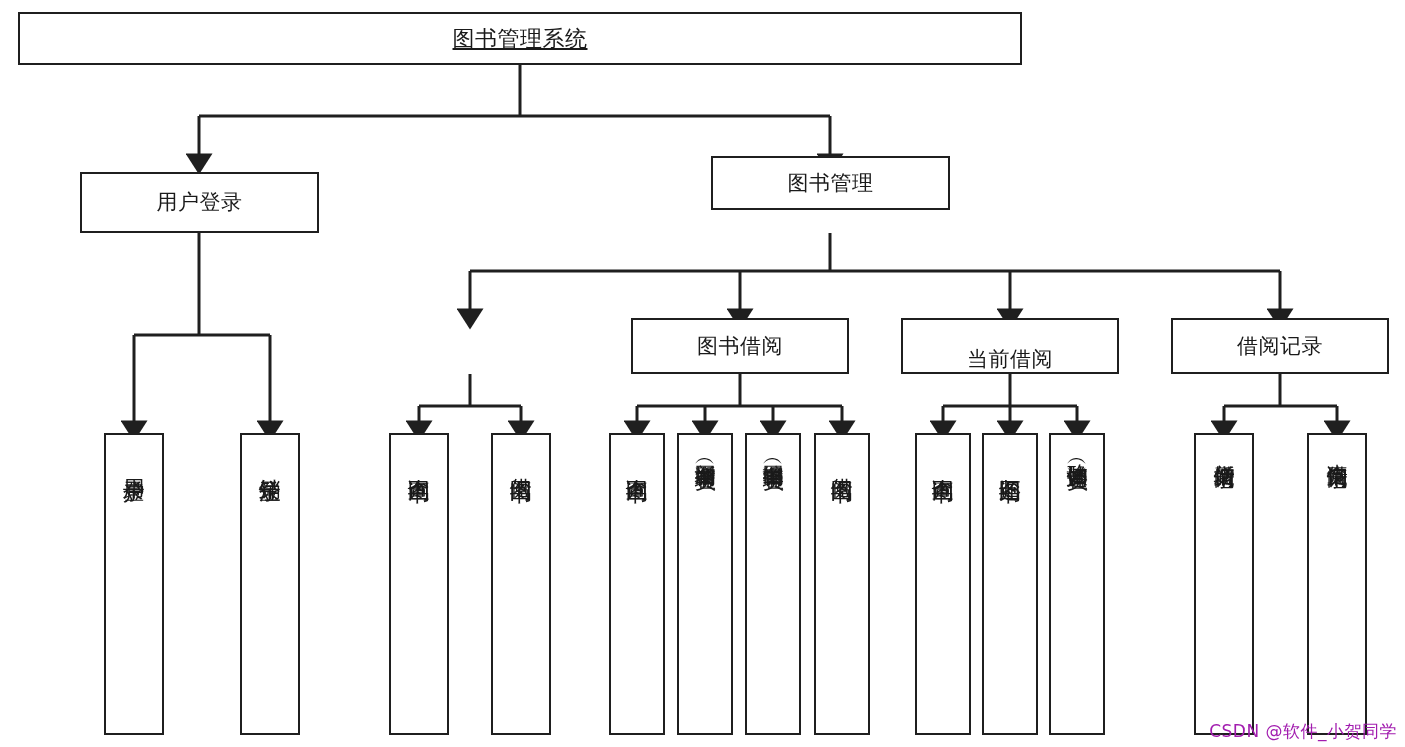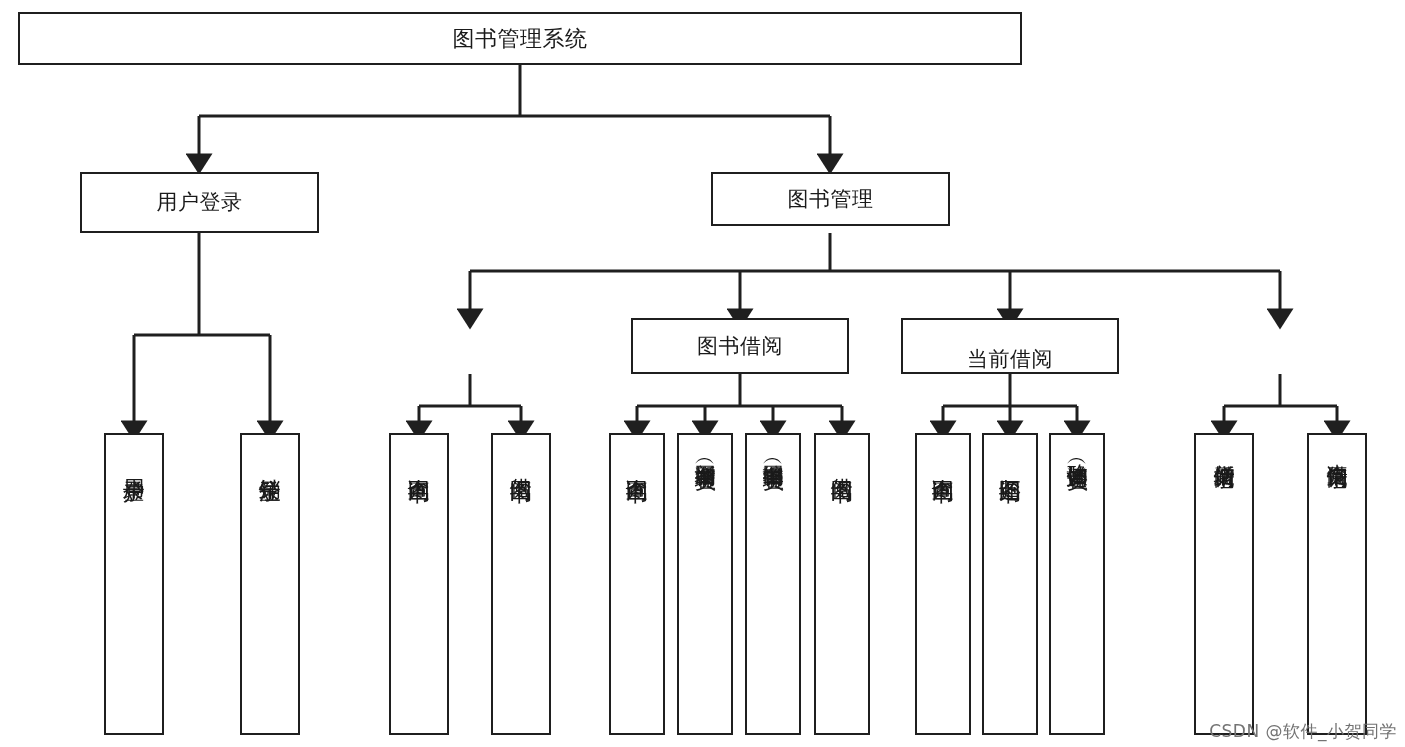--- a/index.html
+++ b/index.html
@@ -41,20 +41,21 @@
     text-align: center;
     line-height: 1.18;
     letter-spacing: 0.5px;
   }
   .node.horizontal .label {
     font-size: 21px;
     white-space: nowrap;
   }
   .node.root .label {
     font-size: 22px;
+    text-decoration: underline;
   }
   .node.vertical {
     align-items: flex-start;
     padding-top: 26px;
   }
   .node.vertical .label {
     writing-mode: vertical-rl;
     text-orientation: upright;
     font-size: 22px;
     line-height: 1.06;
@@ -66,21 +67,21 @@
     padding-top: 12px;
   }
   .node.vertical.tall-text .label {
     font-size: 21px;
   }
   #watermark {
     position: absolute;
     right: 8px;
     bottom: 4px;
     font-size: 17px;
-    color: #737373;
+    color: #a21caf;
     letter-spacing: 0.5px;
     white-space: nowrap;
   }
 </style>
 </head>
 <body>
 
 <div id="diagram-root">
 
   <svg id="connector-layer" viewBox="0 0 1405 747" width="1405" height="747" xmlns="http://www.w3.org/2000/svg">
@@ -137,30 +138,33 @@
     </g>
   </svg>
 
   <div class="node root horizontal" style="left:18px; top:12px; width:1004px; height:53px;">
     <span class="label">图书管理系统</span>
   </div>
 
   <div class="node horizontal" style="left:80px; top:172px; width:239px; height:61px;">
     <span class="label">用户登录</span>
   </div>
-  <div class="node horizontal" style="left:711px; top:172px; width:239px; height:54px;">
+  <div class="node horizontal" style="left:711px; top:156px; width:239px; height:54px;">
     <span class="label">图书管理</span>
   </div>
 
   <div class="node horizontal" style="left:631px; top:318px; width:218px; height:56px;align-items:center;">
     <span class="label">图书借阅</span>
   </div>
   <div class="node horizontal" style="left:901px; top:318px; width:218px; height:56px;align-items:flex-end;">
     <span class="label">当前借阅</span>
   </div>
+  <div class="node horizontal" style="left:1171px; top:318px; width:218px; height:56px;">
+    <span class="label">借阅记录</span>
+  </div>
 
   <div class="node vertical" style="left:104px; top:433px; width:60px; height:302px;">
     <span class="label">用户登录</span>
   </div>
   <div class="node vertical" style="left:240px; top:433px; width:60px; height:302px;">
     <span class="label">注销登录</span>
   </div>
 
   <div class="node vertical" style="left:389px; top:433px; width:60px; height:302px;">
     <span class="label">查询图书</span>

